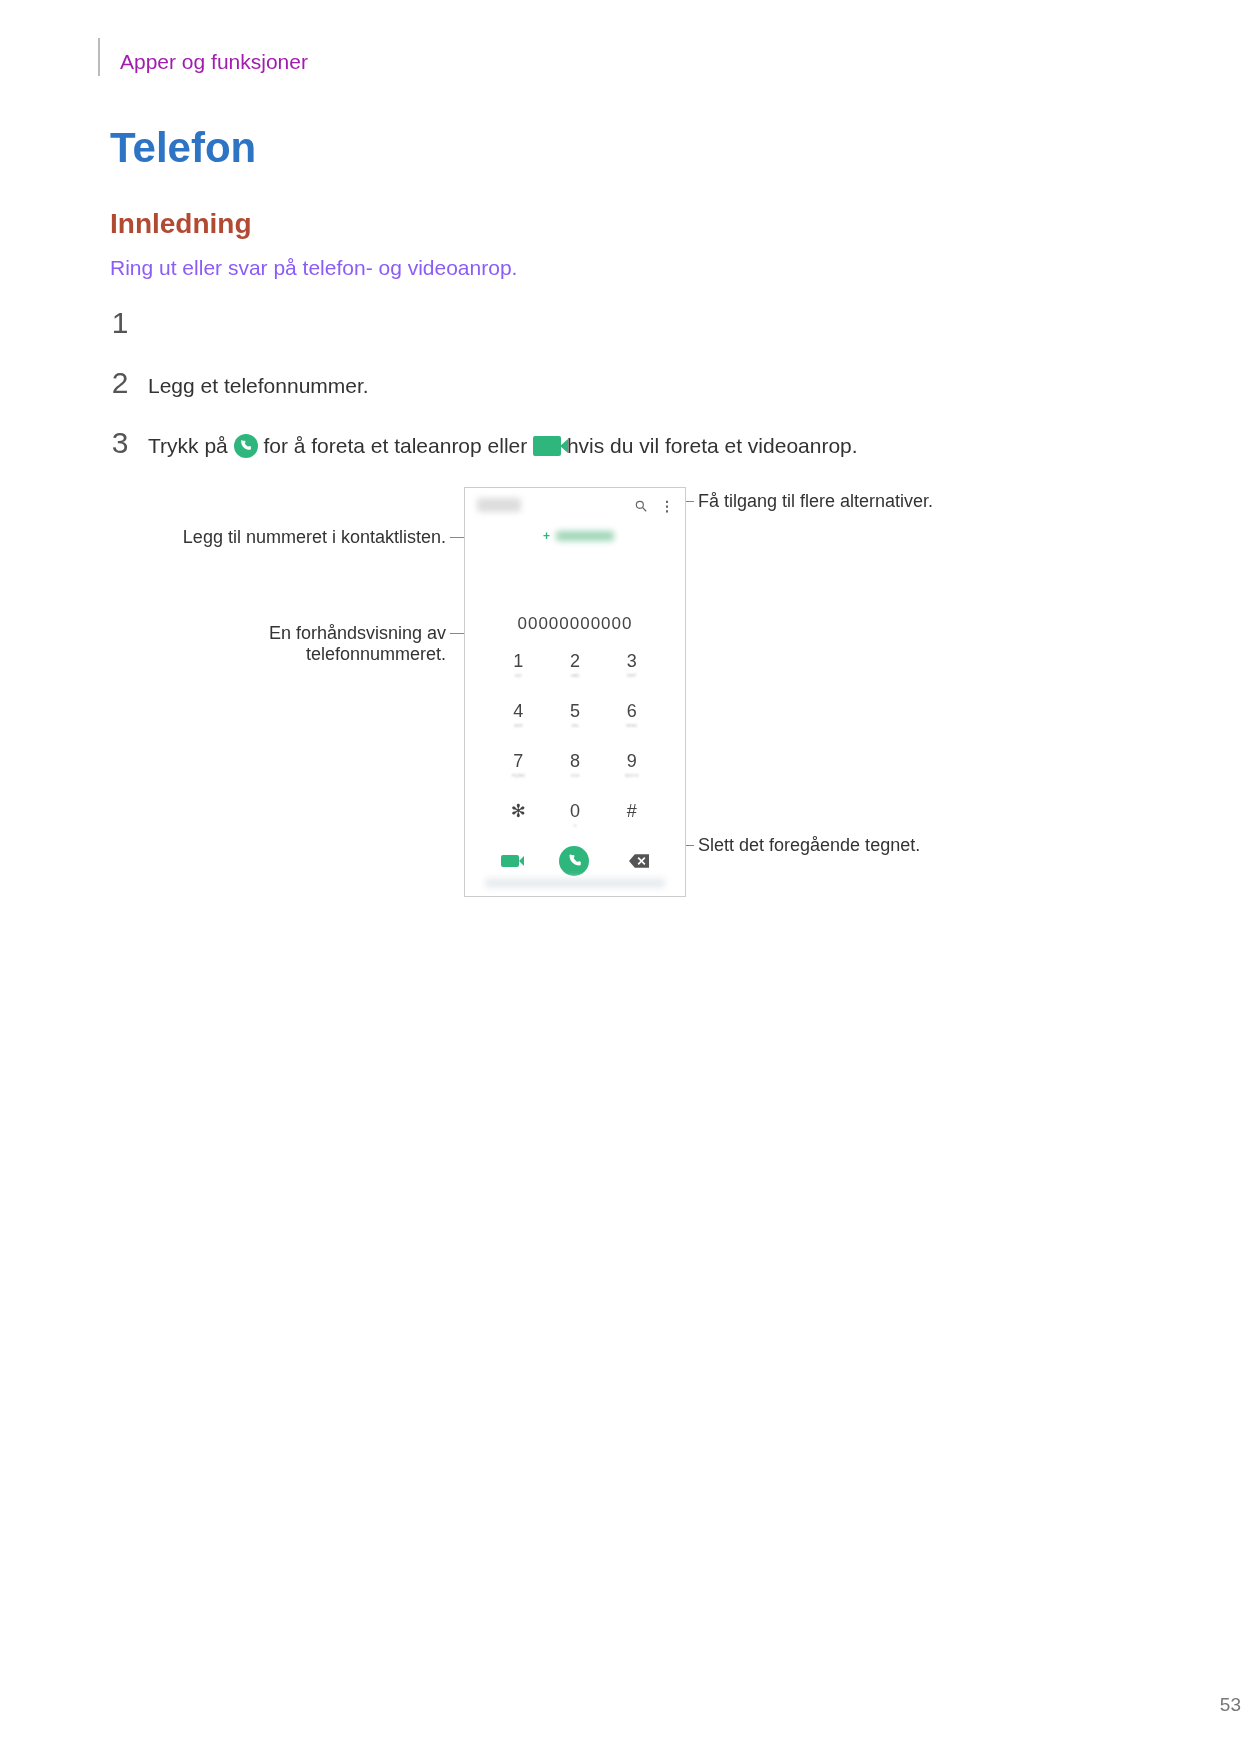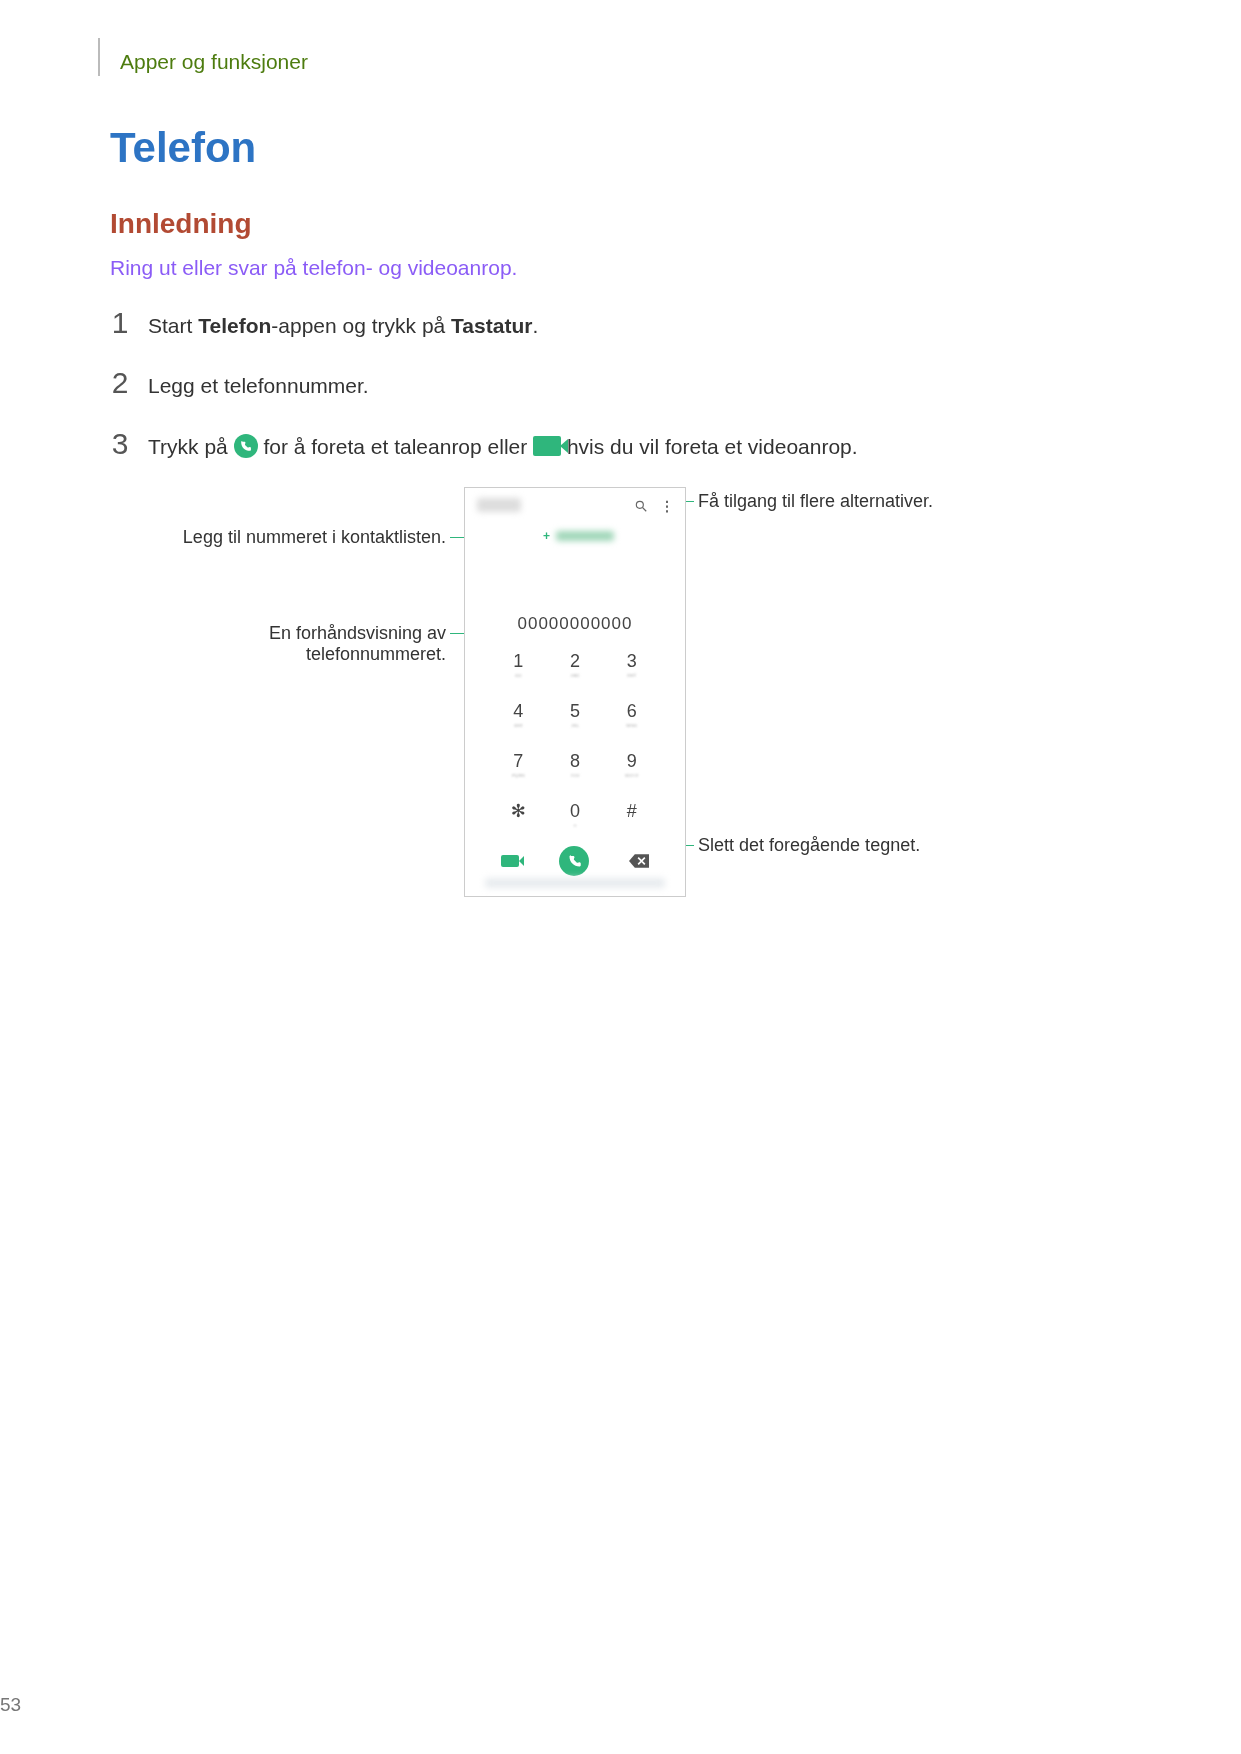--- a/index.html
+++ b/index.html
@@ -15,21 +15,21 @@
   .left-rule {
     position: absolute;
     top: 38px;
     left: 98px;
     width: 2px;
     height: 38px;
     background: #bbb;
   }
   .breadcrumb {
     font-size: 21px;
-    color: #4d7c0f;
+    color: #a21caf;
     margin-bottom: 50px;
     margin-left: 10px;
   }
   h1.title {
     font-size: 42px;
     font-weight: 700;
     color: #2d74c4;
     margin-bottom: 36px;
   }
   h2.section {
@@ -223,44 +223,41 @@
     background: #2fb67c;
     border-radius: 50%;
   }
   .lead.endright::after { right: -2px; }
   .lead.endleft::after { left: -2px; }
 
   .page-num {
     position: absolute;
     bottom: 38px;
     left: 0; right: 0;
-    text-align: left;
+    text-align: right;
     font-size: 19px;
     color: #777;
   }
 </style>
 </head>
 <body>
 
 <div class="left-rule"></div>
 <div class="page">
   <div class="breadcrumb">Apper og funksjoner</div>
 
   <h1 class="title">Telefon</h1>
 
   <h2 class="section">Innledning</h2>
   <p class="body">Ring ut eller svar på telefon- og videoanrop.</p>
 
 
   <div class="steps">
     <div class="step">
       <div class="step-num">1</div>
-      <div class="step-text">
-        <span>Start </span><b>Telefon</b><span>-appen og trykk på </span><b>Tastatur</b><span>.</span>
-      </div>
     </div>
 
     <div class="step">
       <div class="step-num">2</div>
       <div class="step-text">Legg et telefonnummer.</div>
     </div>
 
     <div class="step">
       <div class="step-num">3</div>
       <div class="step-text">

